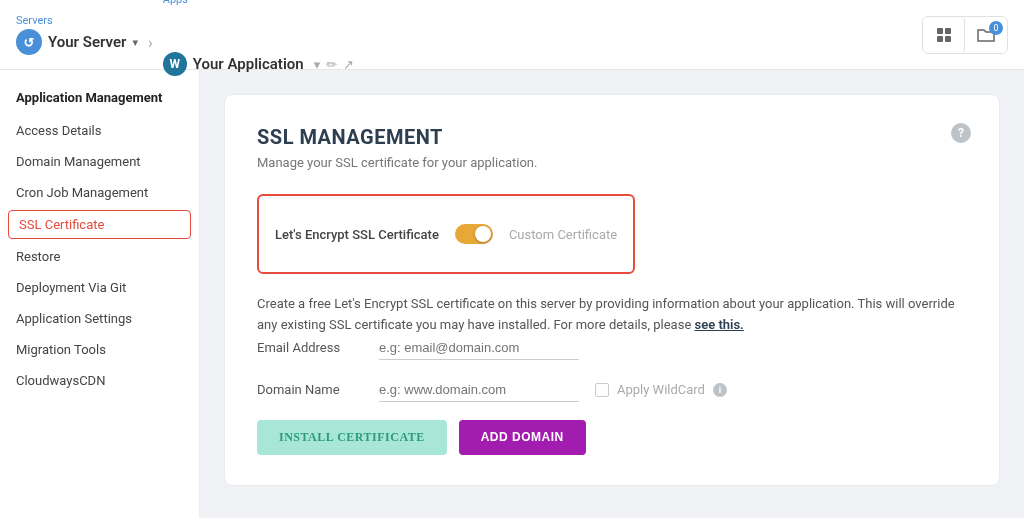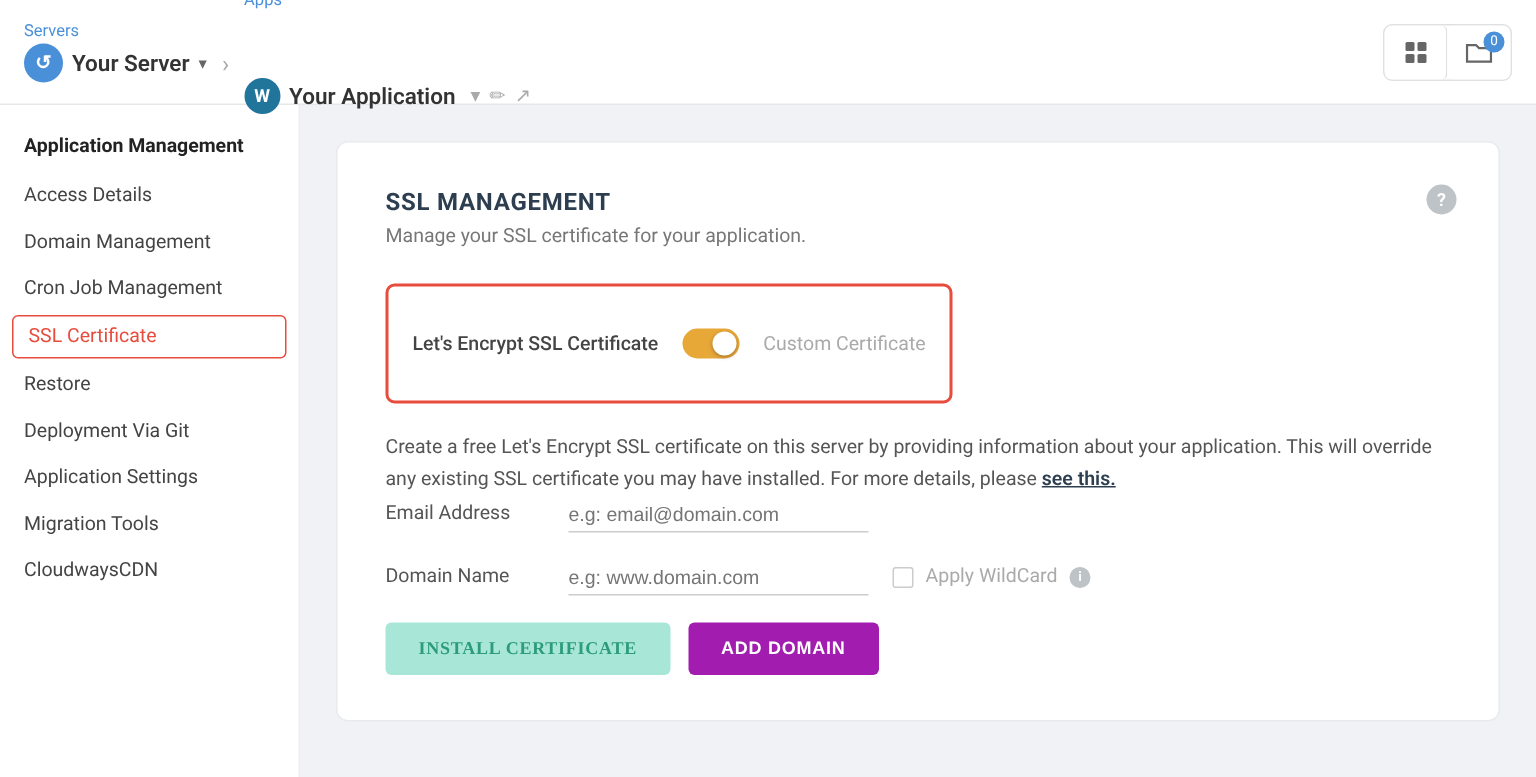--- a/index.html
+++ b/index.html
@@ -193,21 +193,21 @@
     }
     .card {
       background: #fff;
       border-radius: 8px;
       border: 1px solid #e8eaed;
       padding: 30px 32px;
       position: relative;
     }
 
     .section-title {
-      font-size: 16px;
+      font-size: 20px;
       font-weight: 700;
       color: #2c3e50;
       letter-spacing: 0.5px;
       margin-bottom: 6px;
     }
     .section-desc {
       font-size: 13px;
       color: #777;
       margin-bottom: 24px;
     }

